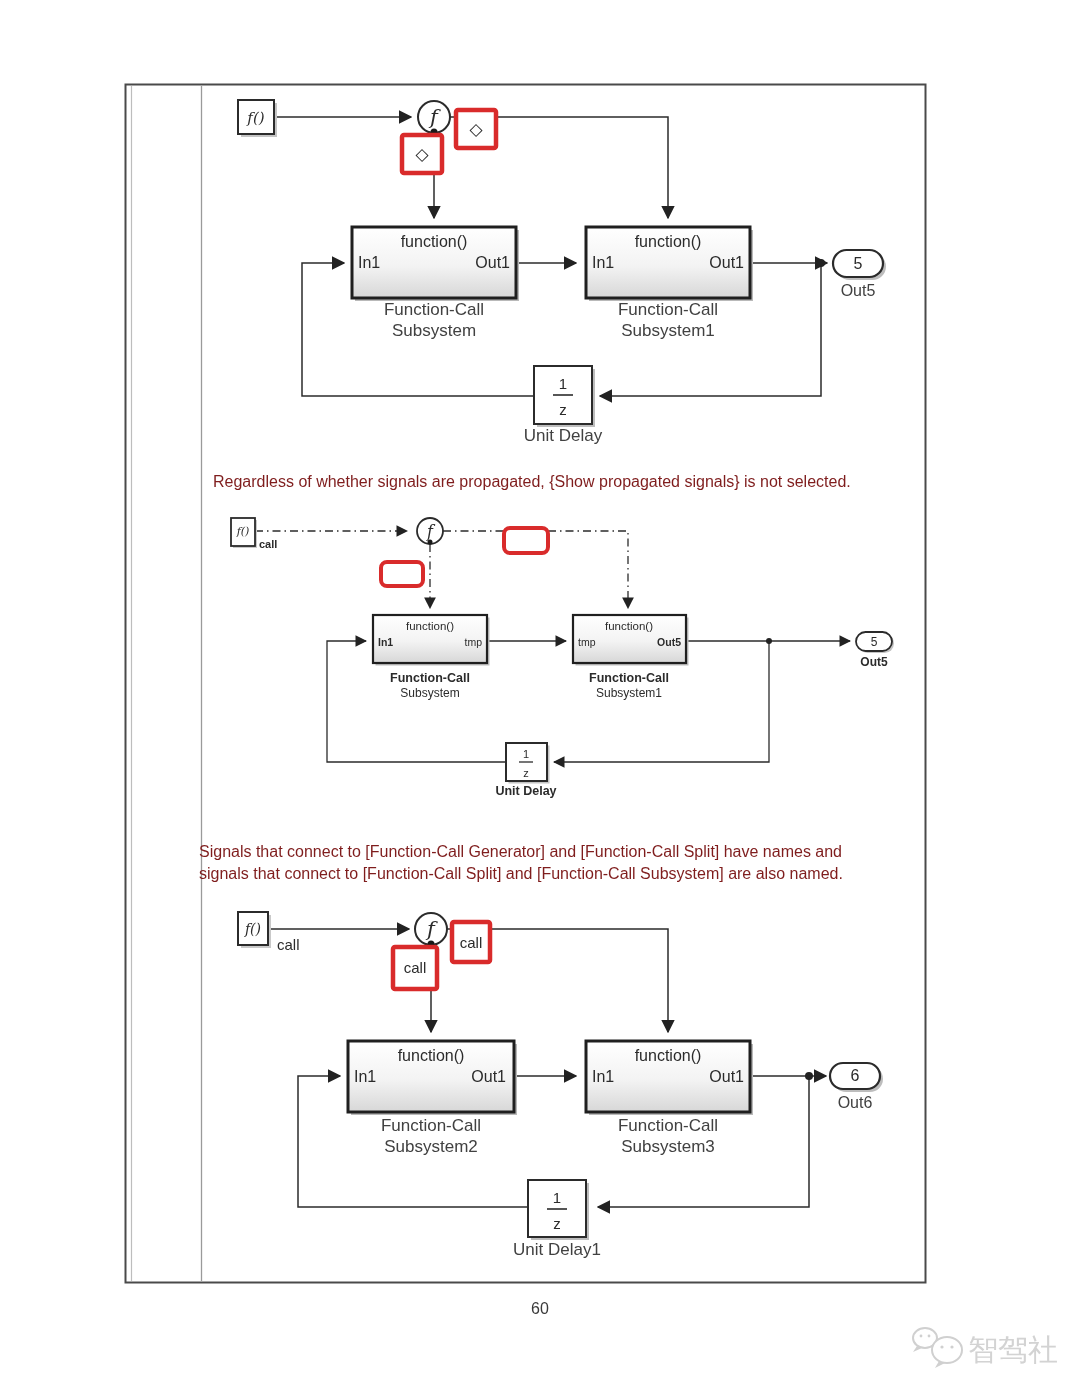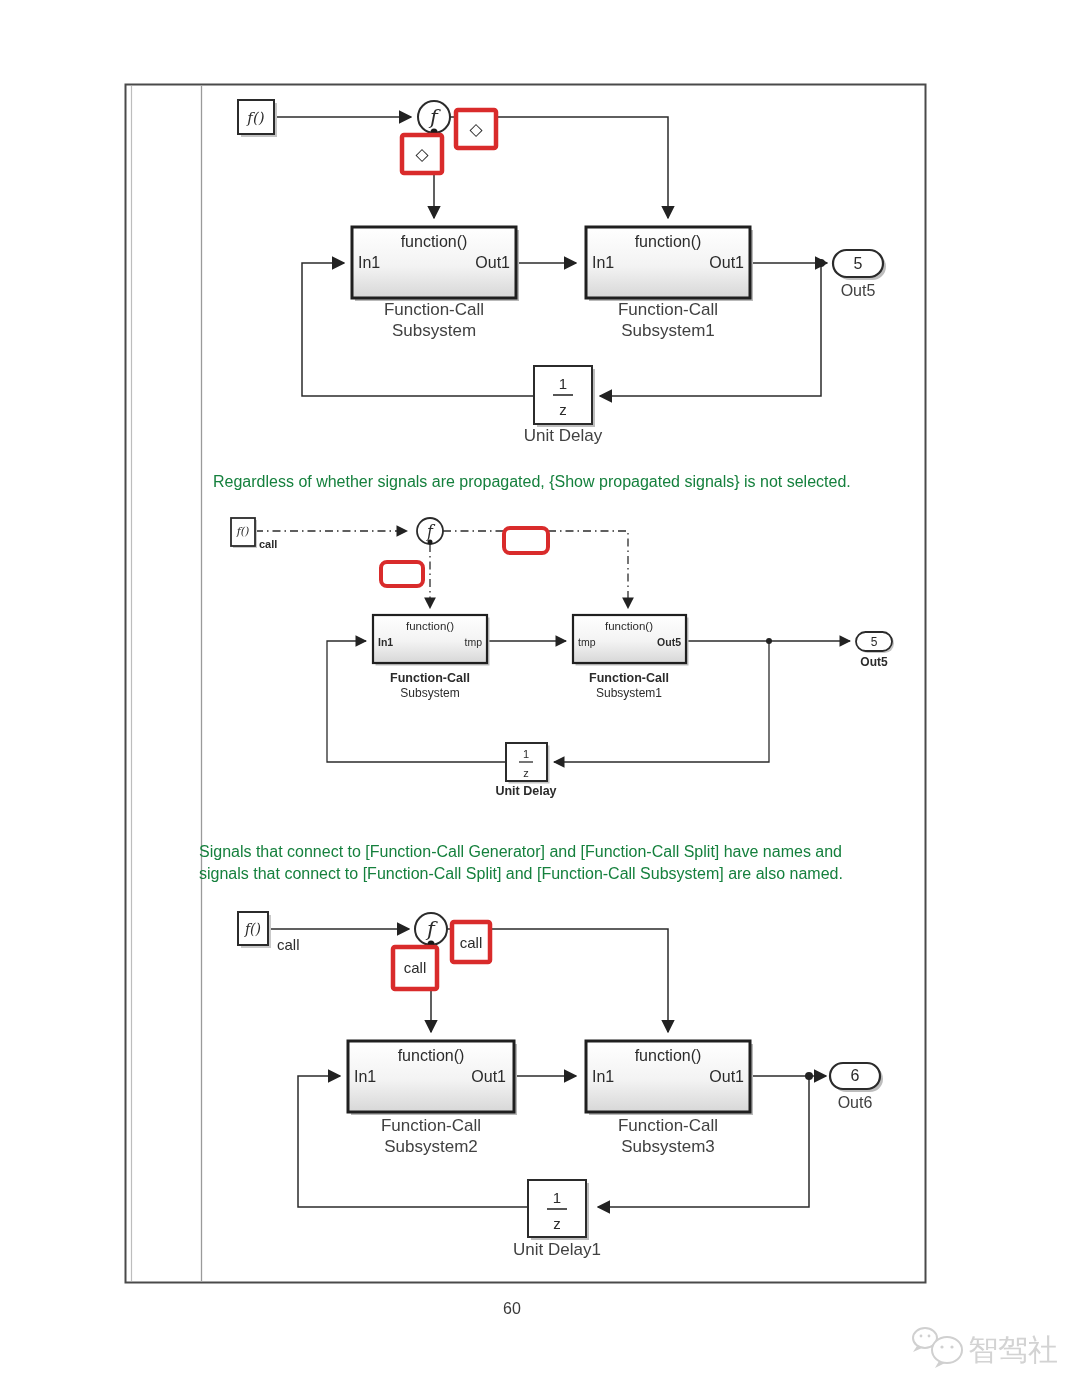--- a/index.html
+++ b/index.html
@@ -1,22 +1,22 @@
 <!DOCTYPE html>
 <html><head>
 <meta charset="utf-8">
 <style>
   html,body{margin:0;padding:0;background:#ffffff;}
   .page{position:relative;width:1080px;height:1397px;background:#ffffff;overflow:hidden;
         font-family:"Liberation Sans",sans-serif;}
-  .para{position:absolute;font-size:16px;line-height:21.5px;color:#15803d;
+  .para{position:absolute;font-size:16px;line-height:21.5px;color:#7f1d1d;
         font-family:"Liberation Sans",sans-serif;}
   #p1{left:213px;top:471px;width:685px;}
   #p2{left:199px;top:841px;width:685px;}
-  .pagenum{position:absolute;left:484px;top:1300px;width:56px;text-align:center;
+  .pagenum{position:absolute;left:512px;top:1300px;width:56px;text-align:center;
            font-size:16px;color:#3a3a3a;}
   svg{position:absolute;left:0;top:0;}
   svg text{font-family:"Liberation Sans",sans-serif;fill:#2b2b2b;}
   .fglyph{font-family:"DejaVu Serif",serif;font-style:italic;}
   .sublabel{fill:#414141;}
   .wm-text{fill:#d3d3d3;font-size:30px;}
 </style>
 </head>
 <body>
 

